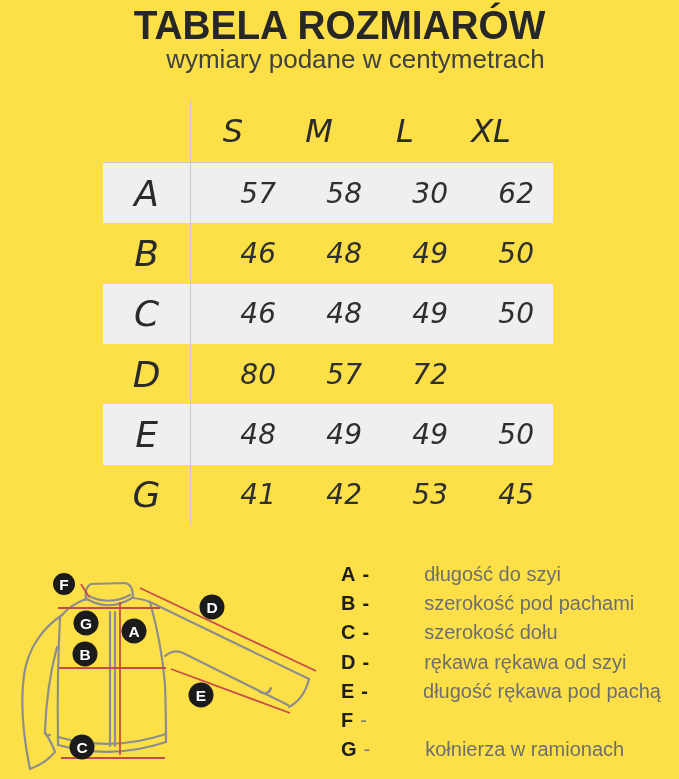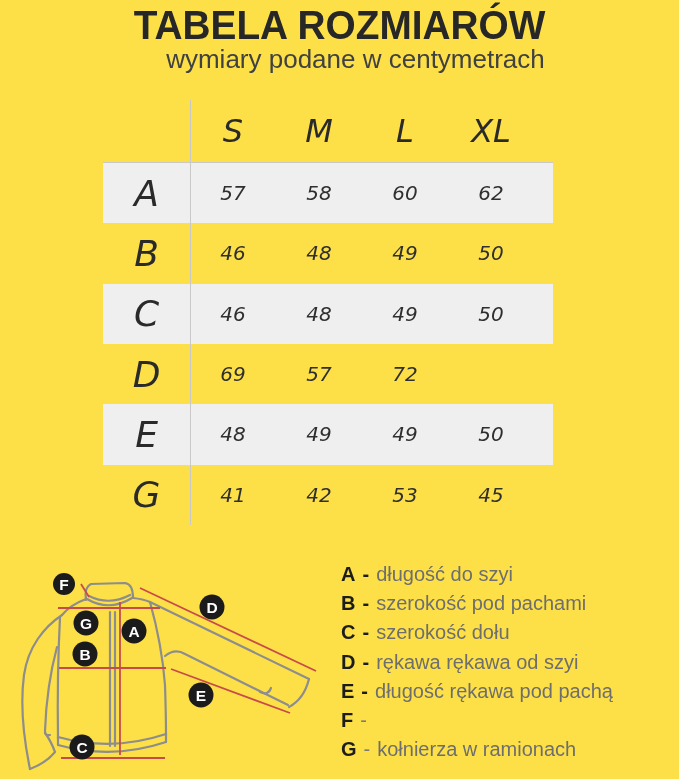--- a/index.html
+++ b/index.html
@@ -26,28 +26,28 @@
   .tlabel{
     width:87px;text-align:center;flex:none;
     font-family:"DejaVu Sans",sans-serif;font-style:italic;
     font-size:36px;color:#2a2a2a;
   }
   .tcell{
     width:86px;text-align:center;flex:none;
     font-family:"DejaVu Sans",sans-serif;font-style:italic;
   }
   .thead .tcell{font-size:32px;color:#2a2a2a;}
-  .trow .tcell{font-size:20px;color:#2f2f2f;}
+  .trow .tcell{font-size:28px;color:#2f2f2f;text-align:right;}
   
   .legend{position:absolute;left:341px;top:560px;}
   .litem{display:flex;align-items:center;height:29.2px;font-size:20px;white-space:nowrap;}
   .lletter{font-weight:700;color:#1c1c1c;}
   .lsep{margin:0 7px;font-weight:700;color:#1c1c1c;}
   .litem.lightsep .lsep{font-weight:400;color:#7a7a7a;}
-  .ltext{color:#6e6e6e;}
+  .ltext{color:#6e6e6e;margin-left:48px;}
   
   .jacket{position:absolute;left:0;top:555px;width:340px;height:224px;}
   .jacket path,.jacket line{fill:none;}
   .gray{stroke:#8d8d8d;stroke-width:2.2;stroke-linecap:round;stroke-linejoin:round;}
   .red{stroke:#c84b4b;stroke-width:1.8;}
   .marker-circle{fill:#1b1b1b;}
   .marker-letter{
     fill:#ffffff;font-family:"Liberation Sans",sans-serif;
     font-weight:700;font-size:15.5px;text-anchor:middle;
   }
@@ -68,21 +68,21 @@
       <div class="tcell">S</div>
       <div class="tcell">M</div>
       <div class="tcell">L</div>
       <div class="tcell">XL</div>
     </div>
 
     <div class="trow stripe">
       <div class="tlabel">A</div>
       <div class="tcell">57</div>
       <div class="tcell">58</div>
-      <div class="tcell">60</div>
+      <div class="tcell">30</div>
       <div class="tcell">62</div>
     </div>
 
     <div class="trow">
       <div class="tlabel">B</div>
       <div class="tcell">46</div>
       <div class="tcell">48</div>
       <div class="tcell">49</div>
       <div class="tcell">50</div>
     </div>
@@ -90,21 +90,21 @@
     <div class="trow stripe">
       <div class="tlabel">C</div>
       <div class="tcell">46</div>
       <div class="tcell">48</div>
       <div class="tcell">49</div>
       <div class="tcell">50</div>
     </div>
 
     <div class="trow">
       <div class="tlabel">D</div>
-      <div class="tcell">69</div>
+      <div class="tcell">80</div>
       <div class="tcell">57</div>
       <div class="tcell">72</div>
     </div>
 
     <div class="trow stripe">
       <div class="tlabel">E</div>
       <div class="tcell">48</div>
       <div class="tcell">49</div>
       <div class="tcell">49</div>
       <div class="tcell">50</div>

